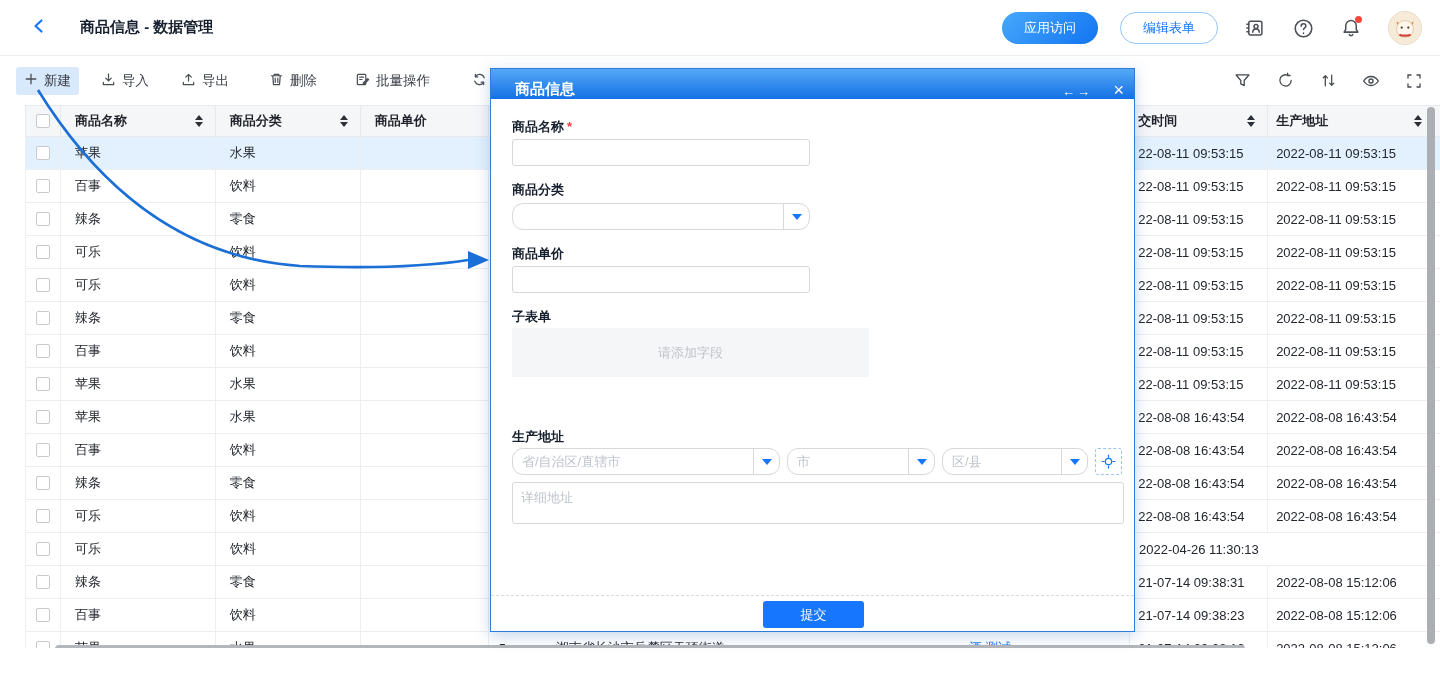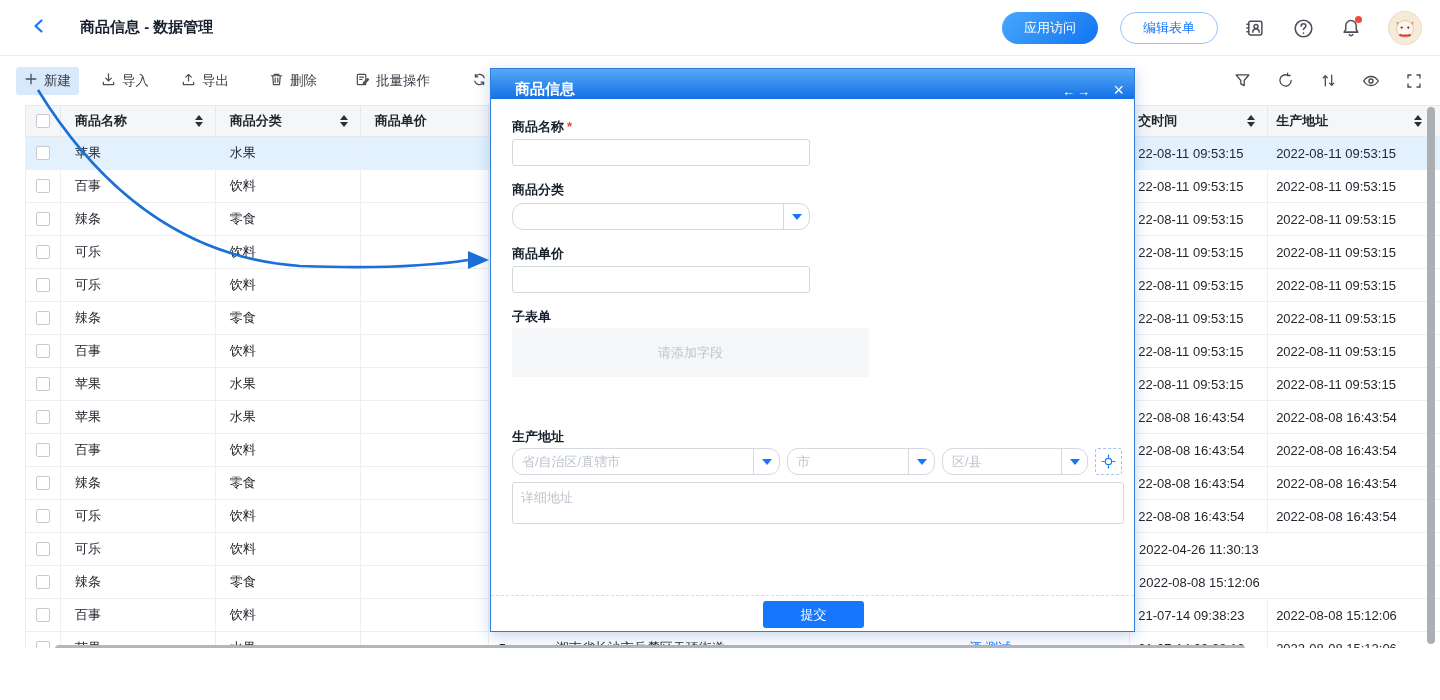--- a/index.html
+++ b/index.html
@@ -480,20 +480,21 @@
             <span class="checkbox"></span>
           </div>
       <div class="td c-name cell-name">辣条</div>
       <div class="td c-cat cell-cat">零食</div>
       <div class="td c-price cell-price"></div>
       <div class="td c-group">
         <span class="g-num cell-num"></span>
         <span class="g-addr cell-addr"></span>
         <span class="g-links cell-links"></span>
       </div>
+      <div class="td c-submit cell-submit">21-07-14 09:38:31</div>
       <div class="td c-update cell-update">2022-08-08 15:12:06</div>
     </div>
 
     <div class="trow">
       <div class="td c-check">
             <span class="checkbox"></span>
           </div>
       <div class="td c-name cell-name">百事</div>
       <div class="td c-cat cell-cat">饮料</div>
       <div class="td c-price cell-price"></div>

